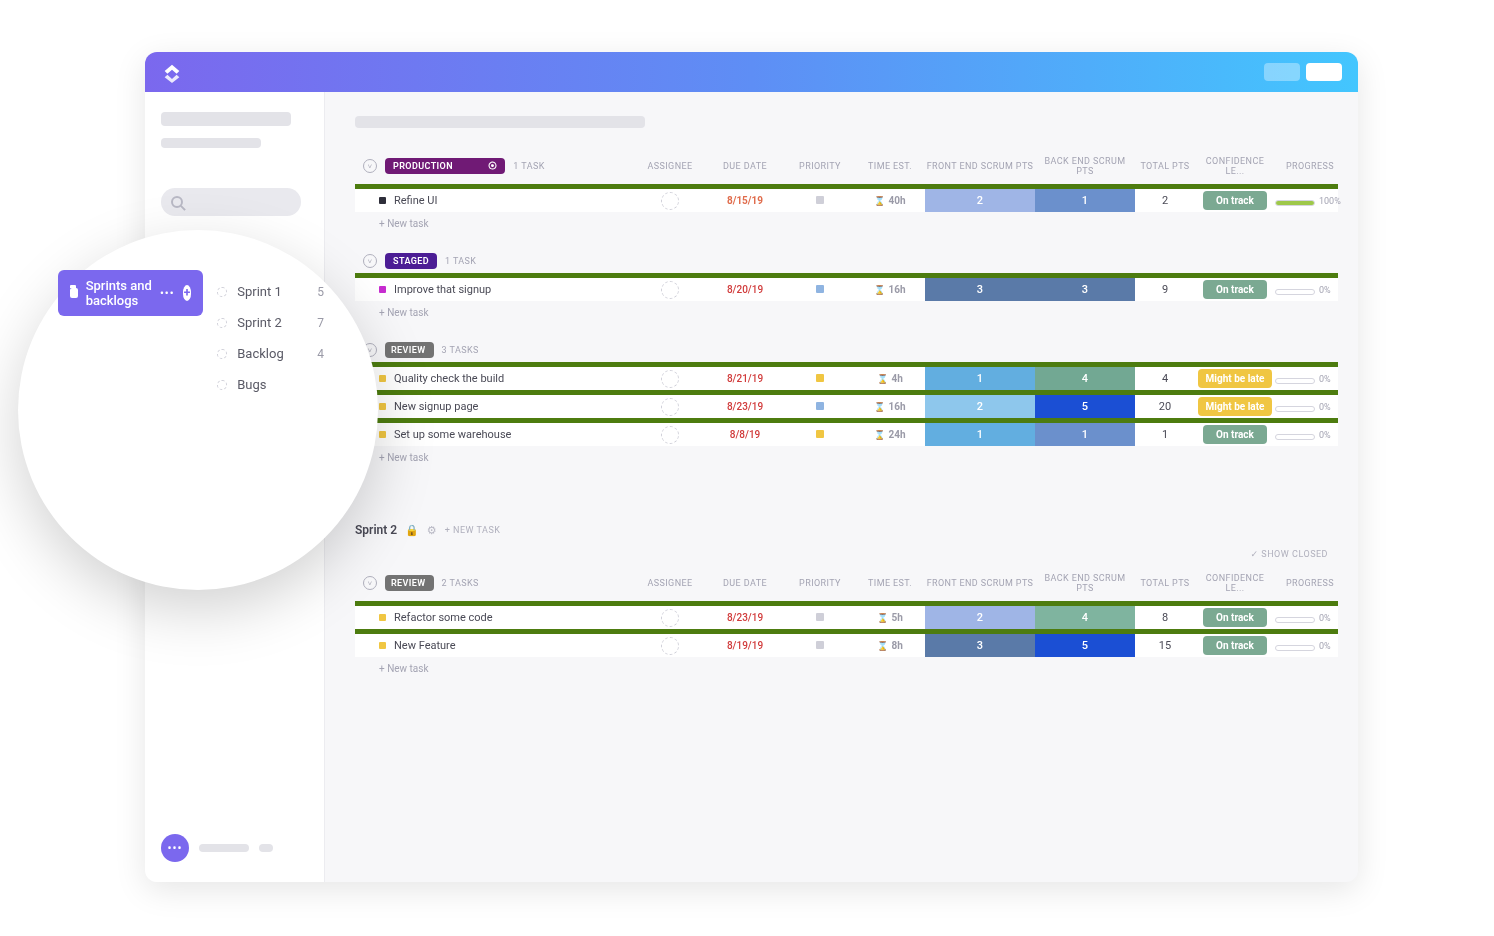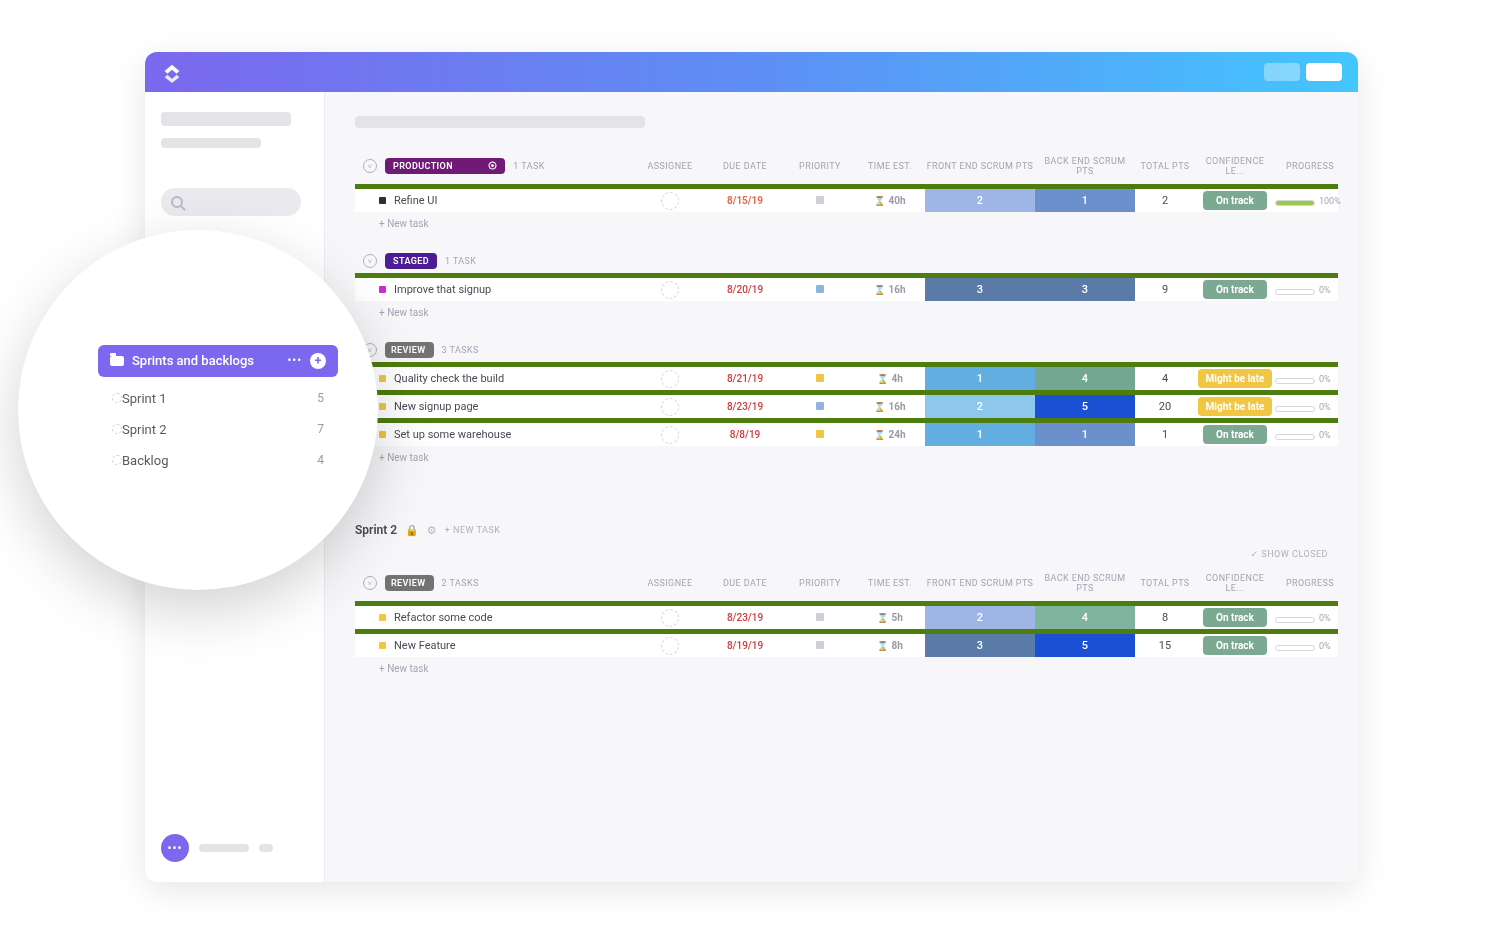--- a/index.html
+++ b/index.html
@@ -102,34 +102,34 @@
   }
   .sprint-header .plus-label { font-size: 9px; color: #b0b0bd; letter-spacing: 0.5px; }
   .show-closed { margin-left: auto; font-size: 9px; color: #b0b0bd; letter-spacing: 0.5px; margin-right: 10px; margin-top: 48px; }
   .lock-ic { color: #b8b8c4; font-size: 11px; }
   .gear-ic { color: #b8b8c4; font-size: 11px; }
 
   
   .popout {
     position: absolute; left: 18px; top: 230px; width: 360px; height: 360px;
     background: #fff; border-radius: 50%; box-shadow: 0 20px 60px rgba(0,0,0,0.18);
-    display: flex; flex-direction: column; justify-content: center; align-items: flex-end;
+    display: flex; flex-direction: row; justify-content: center; align-items: flex-start;
     padding: 40px;
   }
   .folder-row {
     width: 240px; background: #7b68ee; border-radius: 6px;
     display: flex; align-items: center; gap: 8px; padding: 8px 12px;
     color: #fff; font-size: 13px; font-weight: 500;
   }
   .folder-icon { width: 14px; height: 10px; background: #fff; border-radius: 2px; position: relative; }
   .folder-icon::before { content: ""; position: absolute; top: -3px; left: 0; width: 6px; height: 3px; background: #fff; border-radius: 1px 1px 0 0; }
   .dots-icon { margin-left: auto; letter-spacing: 1px; font-size: 11px; }
   .plus-circle { width: 16px; height: 16px; background: #fff; border-radius: 50%; display: flex; align-items: center; justify-content: center; color: #7b68ee; font-size: 12px; font-weight: bold; }
   .pop-list { width: 240px; margin-top: 6px; }
-  .pop-item { display: flex; align-items: center; padding: 8px 14px; font-size: 13px; color: #5a5a66; }
+  .pop-item { display: flex; align-items: center; gap: 10px; padding: 8px 14px; font-size: 13px; color: #5a5a66; }
   .pop-item .bullet { width: 10px; height: 10px; border: 1.5px dashed #cfcfd8; border-radius: 50%; }
   .pop-item .count { margin-left: auto; font-size: 12px; color: #9a9aa7; }
 </style>
 </head>
 <body>
 
 <div class="window">
   <div class="titlebar">
     <svg class="logo-icon" viewBox="0 0 24 24" fill="none">
       <path d="M12 4 L20 11 L17 14 L12 9.5 L7 14 L4 11 Z" fill="#fff"></path>
@@ -430,14 +430,19 @@
     <div class="pop-item">
       <span class="bullet"></span>
       <span>Sprint 2</span>
       <span class="count">7</span>
     </div>
     <div class="pop-item">
       <span class="bullet"></span>
       <span>Backlog</span>
       <span class="count">4</span>
     </div>
+    <div class="pop-item">
+      <span class="bullet"></span>
+      <span>Bugs</span>
+      <span class="count"></span>
+    </div>
   </div>
 </div>
 
 </body></html>

